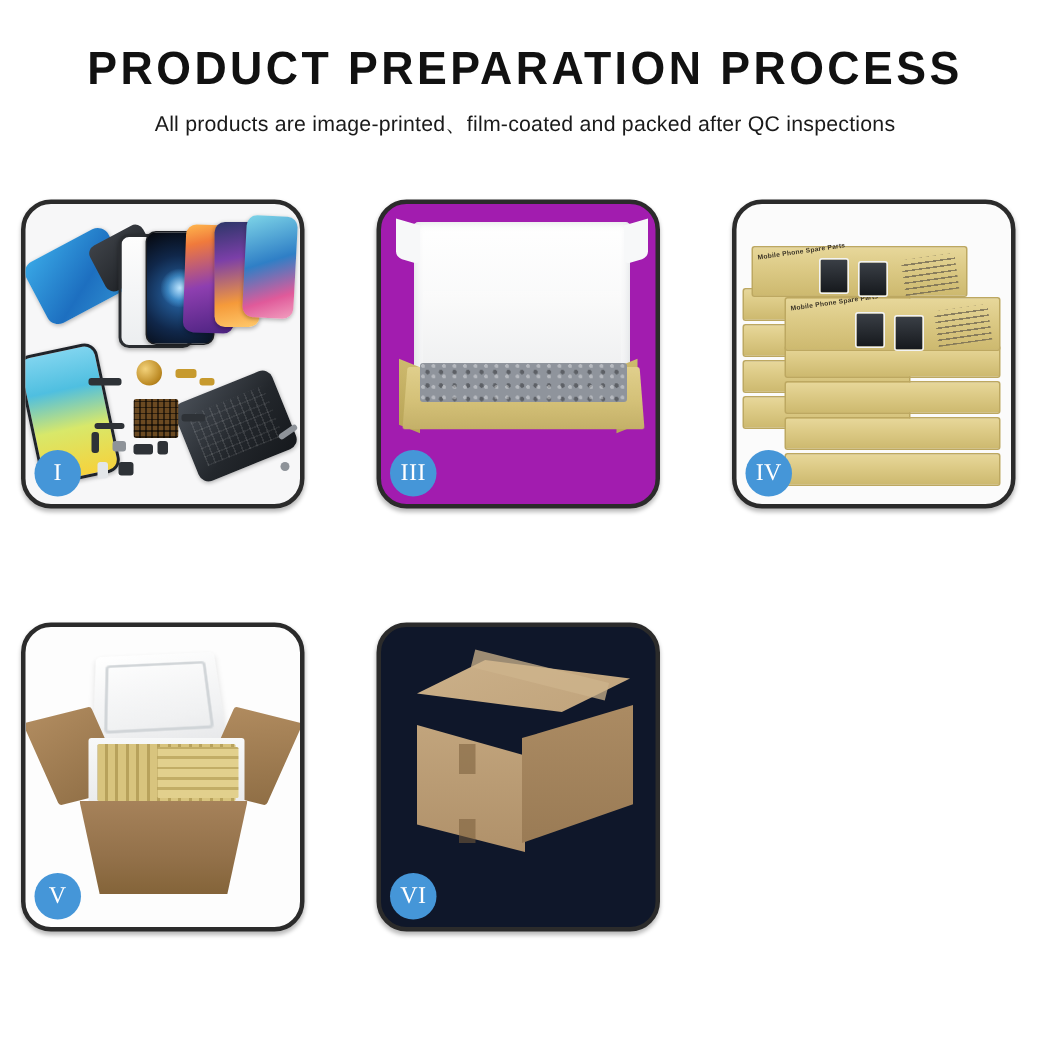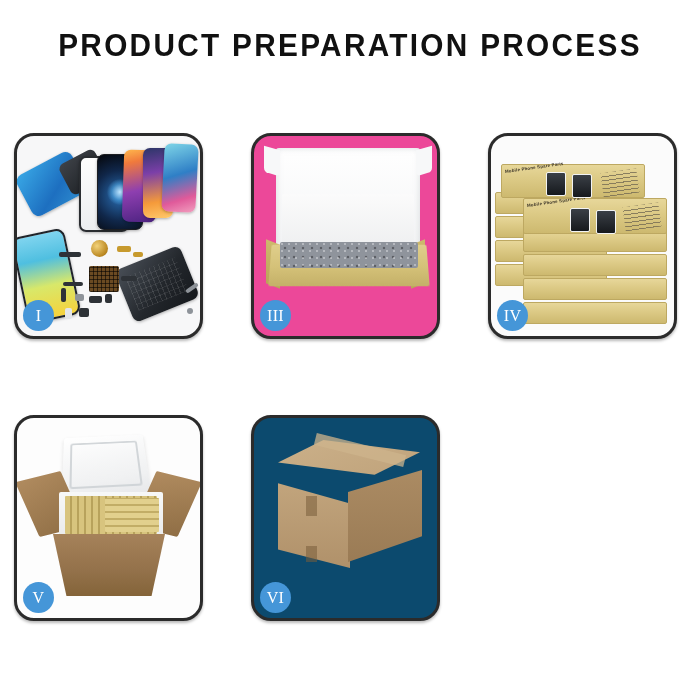--- a/index.html
+++ b/index.html
@@ -205,21 +205,21 @@
     border-radius:2px;
   }
   .lcd-tab {
     position:absolute; width:9px; height:11px; background:#c98c3f; border-radius:2px;
   }
   .red-mark {
     position:absolute; left:22px; top:12px; width:9px; height:7px; background:#cf3a3a; border-radius:1px;
   }
 
   
-  .p3 { background:#ec4899;padding-left:48px; }
+  .p3 { background:#a21caf;padding-left:48px; }
   .lid-back {
     position:absolute; left:22px; top:12px; width:144px; height:104px;
     background: linear-gradient(180deg,#ffffff 0%, #f3f4f5 100%);
     border-radius:3px;
     box-shadow: inset 0 0 6px rgba(180,186,192,.5);
   }
   .lid-back::before,.lid-back::after{
     content:""; position:absolute; top:0; width:16px; height:26px;
     background:#f7f8f9; border-radius:0 0 4px 4px;
   }
@@ -314,21 +314,21 @@
     background-image: repeating-linear-gradient(90deg,#d8c47e 0 5px, #b8a25c 5px 7px);
     border-radius:1px;
   }
   .ystrips2 {
     position:absolute; left:88px; top:80px; width:54px; height:34px;
     background-image: repeating-linear-gradient(0deg,#e2d08d 0 5px, #c2ad66 5px 7px);
     border-radius:1px;
   }
 
   
-  .p6 { background:#0c4a6e; }
+  .p6 { background:#0f172a; }
   .c6-top {
     position:absolute; left:24px; top:22px; width:142px; height:56px;
     background: linear-gradient(160deg,#cdb severity, #c0a178);
     background: linear-gradient(160deg,#cbb089 0%, #bda078 100%);
     clip-path: polygon(32% 0%, 100% 22%, 68% 62%, 0% 40%);
   }
   .c6-left {
     position:absolute; left:24px; top:58px; width:72px; height:92px;
     background: linear-gradient(180deg,#c3a67e 0%, #b0916a 100%);
     clip-path: polygon(0% 8%, 100% 30%, 100% 100%, 0% 80%);
@@ -350,20 +350,21 @@
   .c6-seam-b {
     position:absolute; left:52px; top:128px; width:11px; height:16px;
     background: rgba(120,92,58,.55);
   }
 </style>
 </head>
 <body>
 
 <div class="header">
   <div class="title">PRODUCT PREPARATION PROCESS</div>
+  <div class="subtitle">All products are image-printed、film-coated and packed after QC inspections</div>
 </div>
 
 <div class="grid">
 
   <div class="panel p1">
     <div class="panel-stage">
       <div class="ph ph-blue-film"></div>
       <div class="ph ph-glass"></div>
       <div class="ph ph-dark"></div>
       <div class="ph ph-purple"></div>

